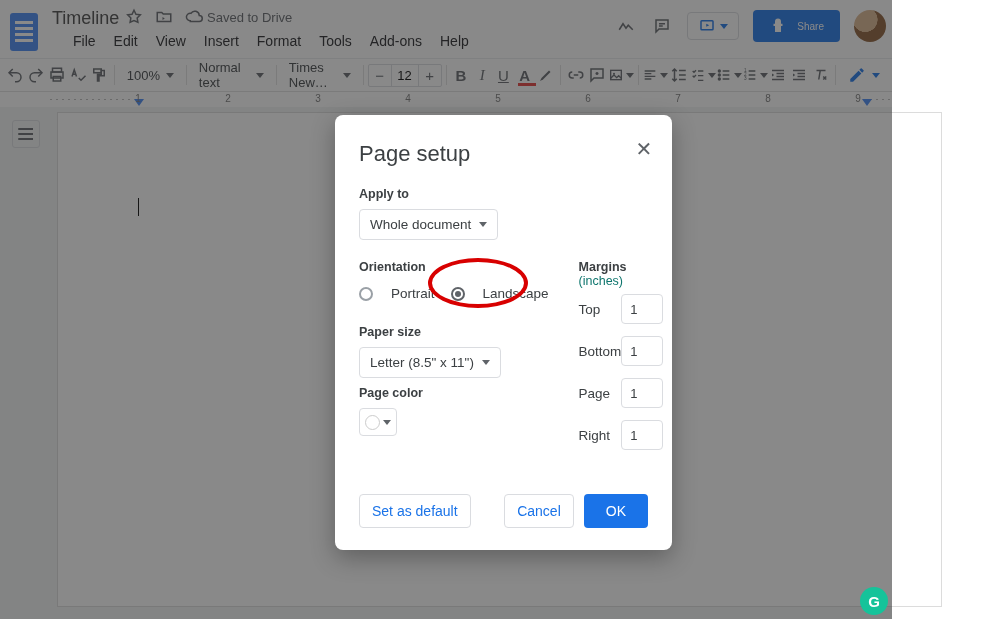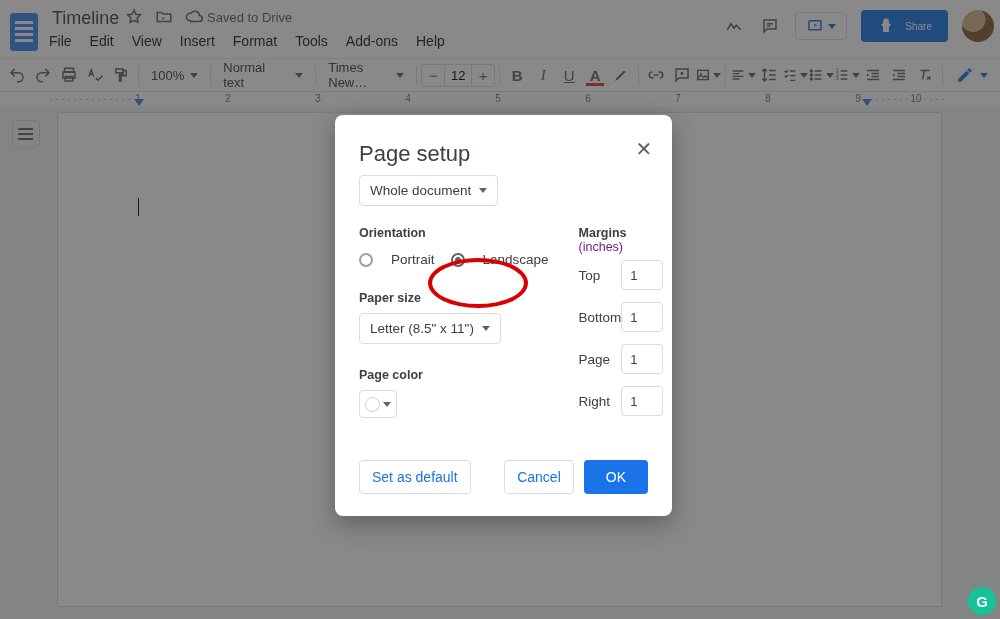--- a/index.html
+++ b/index.html
@@ -1,28 +1,28 @@
 <!DOCTYPE html>
 <html><head>
 <meta charset="utf-8">
 <style>
   * { box-sizing: border-box; margin: 0; padding: 0; }
   html, body { width: 1000px; height: 619px; overflow: hidden; font-family: Arial, "Helvetica Neue", sans-serif; background: #fff; }
-  .screen { position: relative; width: 1000px; height: 619px; }
+  .screen { position: relative; width: 892px; height: 619px; }
 
   
   .appbar { position: absolute; top: 0; left: 0; right: 0; height: 58px; background: #fff; border-bottom: 1px solid #fff; }
   .docs-logo { position: absolute; left: 6px; top: 8px; width: 36px; height: 48px; display:flex; align-items:center; justify-content:center; }
   .docs-logo-box { width: 28px; height: 38px; background: #4285f4; border-radius: 3px; position: relative; }
   .docs-logo-box::before { content:""; position:absolute; left:5px; top:8px; width:18px; height:3px; background:#fff; box-shadow: 0 6px 0 #fff, 0 12px 0 #fff, 0 18px 0 #fff; }
   .doc-title { position: absolute; left: 52px; top: 8px; font-size: 18px; color:#444; }
   .title-icons { position:absolute; left: 125px; top: 8px; display:flex; gap:12px; align-items:center; }
   .title-icons .ic { width:18px; height:18px; color:#5f6368; display:flex; align-items:center; justify-content:center; }
   .saved { font-size: 13px; color:#5f6368; display:flex; align-items:center; gap:4px;}
-  .menubar { position:absolute; left:40px; top:32px; display:flex; gap:0; }
+  .menubar { position:absolute; left:64px; top:32px; display:flex; gap:0; }
   .menubar .mi { font-size: 14px; color:#202124; padding: 1px 9px; cursor:default; }
   .last-edit { font-size: 14px; color:#5f6368; text-decoration: underline; margin-left: 10px; }
 
   .header-right { position:absolute; right: 6px; top: 10px; display:flex; align-items:center; gap:14px; }
   .hr-ic { width:22px; height:22px; color:#5f6368; display:flex; align-items:center; justify-content:center; }
   .present-btn { border:1px solid #dadce0; border-radius:4px; padding:4px 10px; display:flex; align-items:center; gap:4px; color:#1a73e8; font-size:14px; }
   .share-btn { background:#1a73e8; color:#fff; border-radius:4px; padding:7px 16px; font-size:10px; font-weight:500; display:flex; align-items:center; gap:10px; }
   .avatar { width:32px; height:32px; border-radius:50%; background: radial-gradient(circle at 35% 30%, #d9b38c 0 40%, #8a5a32 41% 100%); }
 
   
@@ -56,21 +56,21 @@
   .page-bg { position:absolute; top:107px; bottom:0; left:0; right:0; background:#f1f3f4; }
   .page { position:absolute; top:112px; left:57px; width:885px; height:495px; background:#fff; border:1px solid #dcdcdc;}
   .cursor-caret { position:absolute; top:85px; left:80px; width:1px; height:18px; background:#000;}
 
   
   .scrim { position:absolute; inset:0; background:rgba(40,40,40,0.55); }
   .dialog { position:absolute; left:335px; top:115px; width:337px; background:#fff; border-radius:8px; box-shadow:0 8px 24px rgba(0,0,0,0.3); padding: 26px 24px 22px 24px; }
   .dlg-title { font-size: 22px; color:#3c4043; font-weight:400; }
   .dlg-close { position:absolute; right:16px; top:22px; width:24px; height:24px; color:#5f6368; font-size:20px; display:flex; align-items:center; justify-content:center; cursor:pointer;}
   .section-label { font-size: 12.5px; color:#3c4043; font-weight:600; margin-top:20px; }
-  .section-label .unit { color:#701a75; font-weight:400; }
+  .section-label .unit { color:#0f766e; font-weight:400; }
   .select-box { margin-top:8px; display:inline-flex; align-items:center; gap:8px; border:1px solid #dadce0; border-radius:4px; padding: 7px 10px; font-size:13.5px; color:#3c4043; }
 
   .dlg-grid { display:flex; gap: 30px; }
   .col-left { flex: 0 0 170px; }
   .col-right { flex: 1; }
 
   .radio-row { margin-top:12px; display:flex; gap: 16px; align-items:center;}
   .radio { display:flex; align-items:center; gap:18px; font-size:13.5px; color:#3c4043; }
   .radio .r { width:14px; height:14px; border:2px solid #9aa0a6; border-radius:50%; position:relative; }
   .radio .r.checked { border-color:#5f6368; }
@@ -346,20 +346,21 @@
   <div class="page">
     <div class="cursor-caret"></div>
   </div>
 
   <div class="scrim"></div>
 
   <div class="dialog">
     <div class="dlg-title">Page setup</div>
     <div class="dlg-close">✕</div>
 
+    <div class="section-label">Apply to</div>
     <div class="select-box">
       <span>Whole document</span>
       <span class="caret"></span>
     </div>
 
     <div class="dlg-grid">
       <div class="col-left">
         <div class="section-label">Orientation</div>
         <div class="radio-row">
           <label class="radio">
@@ -371,21 +372,21 @@
             <span>Landscape</span>
           </label>
         </div>
 
         <div class="section-label" style="margin-top:24px">Paper size</div>
         <div class="select-box">
           <span>Letter (8.5" x 11")</span>
           <span class="caret"></span>
         </div>
 
-        <div class="section-label" style="margin-top:24px">Page color</div>
+        <div class="section-label" style="margin-top:8px">Page color</div>
         <div class="color-box">
           <span class="color-swatch"></span>
           <span class="caret"></span>
         </div>
       </div>
 
       <div class="col-right">
         <div class="section-label">
           <span>Margins</span> <span class="unit">(inches)</span>
         </div>

